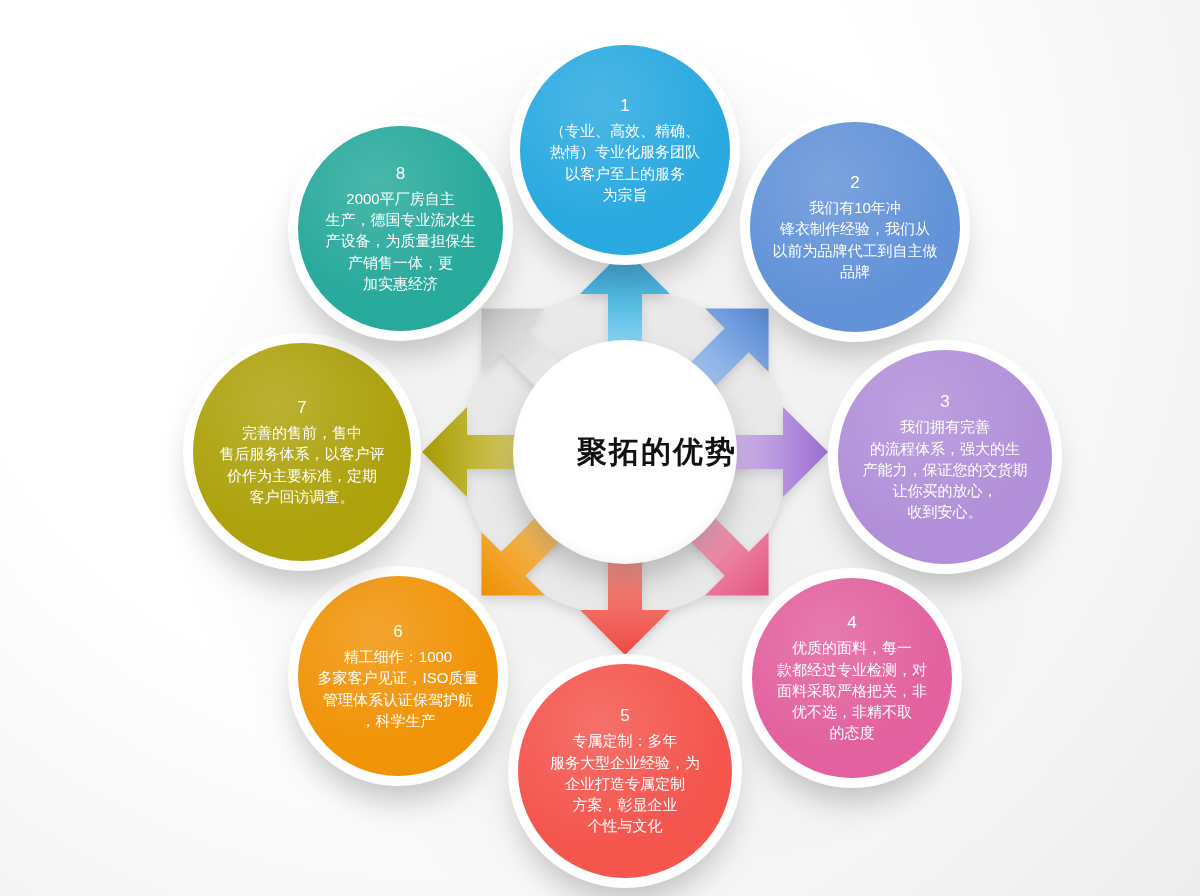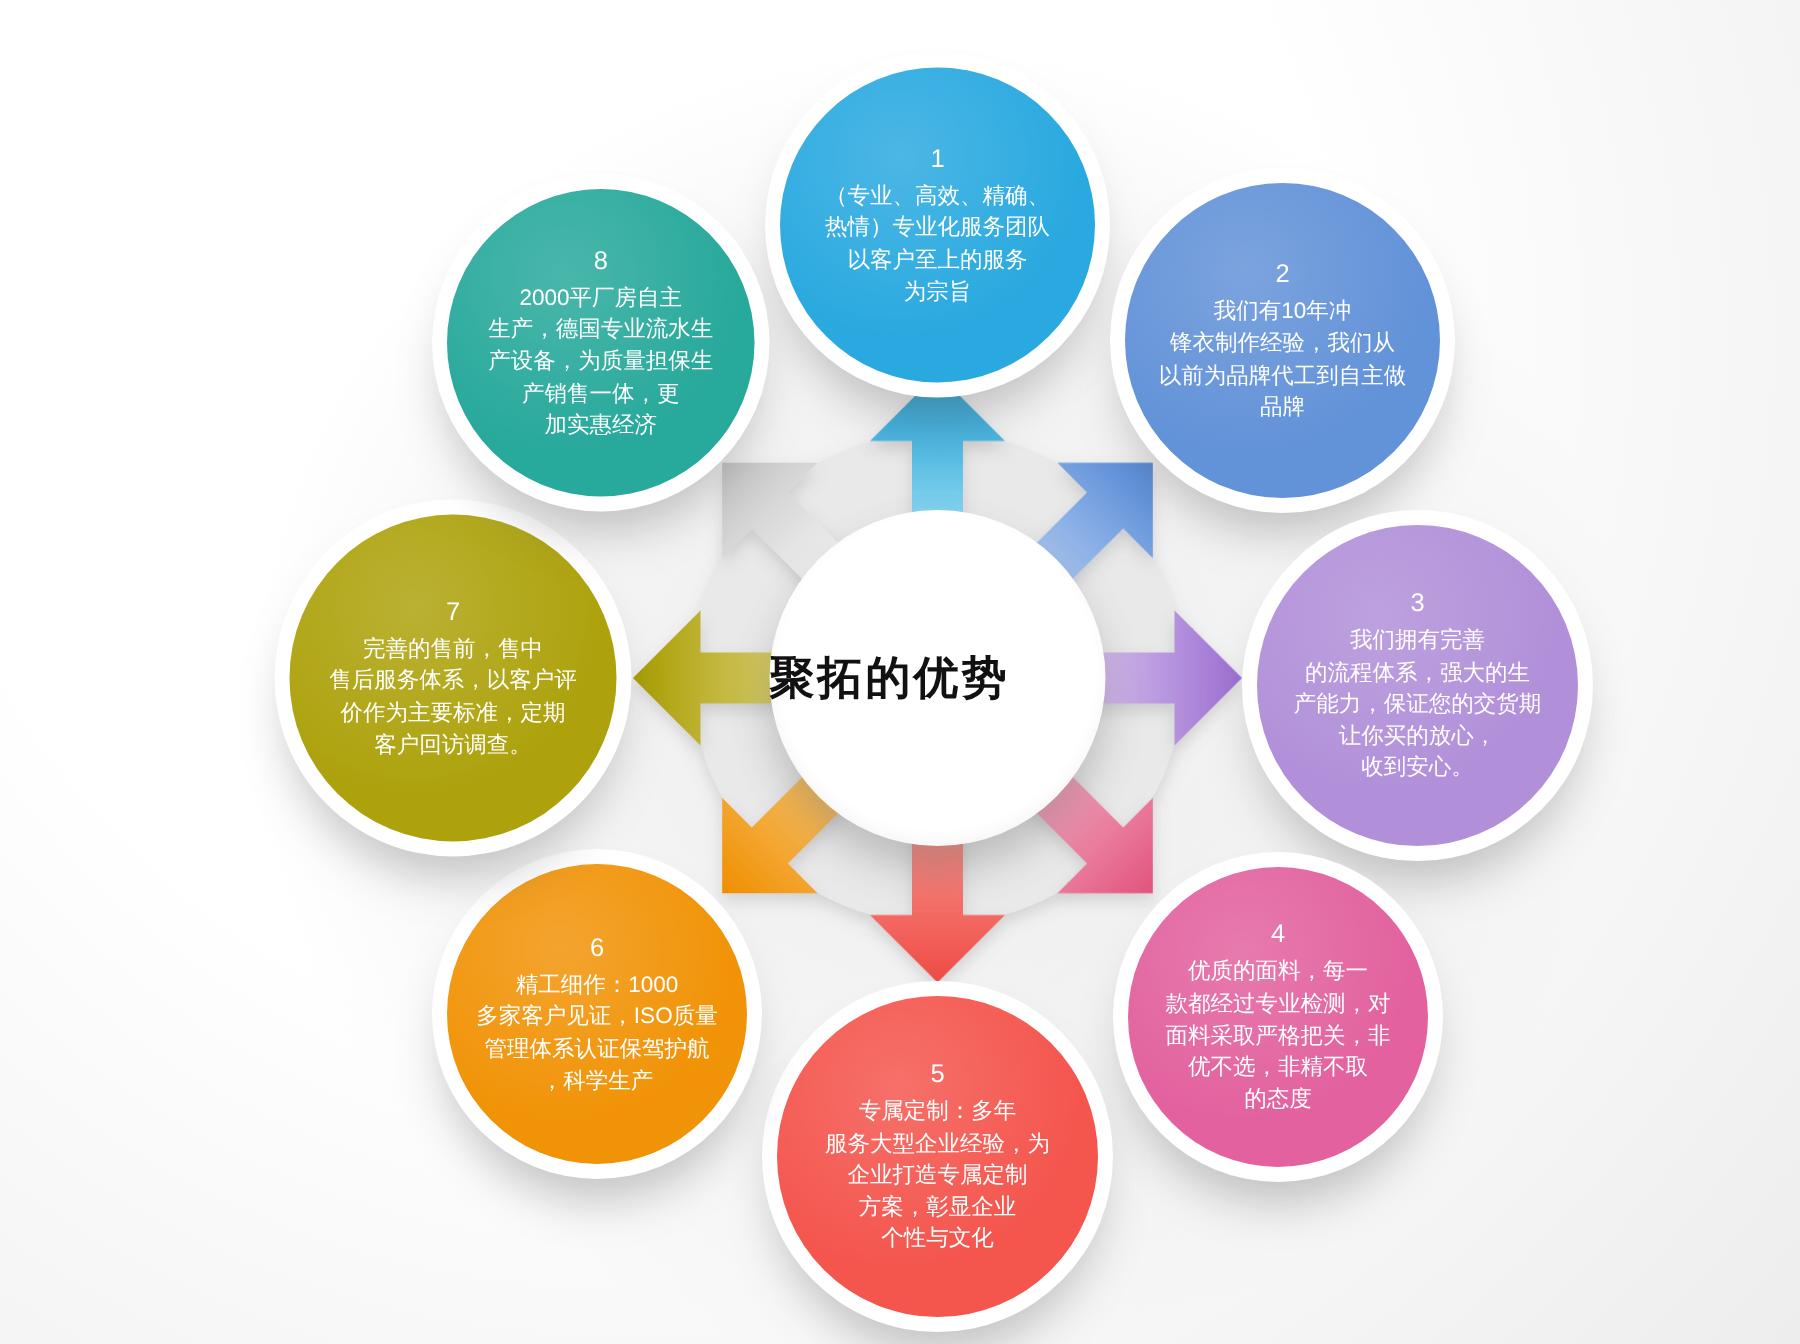--- a/index.html
+++ b/index.html
@@ -58,21 +58,21 @@
   .pos-6 { left:298px; top:576px; width:200px; height:200px; }
   .pos-7 { left:193px; top:343px; width:218px; height:218px; }
   .pos-8 { left:298px; top:126px; width:205px; height:205px; }
   .center-circle {
     position:absolute;
     left:513px; top:340px;
     width:224px; height:224px;
     border-radius:50%;
     background:#ffffff;
     box-shadow: 0 16px 26px rgba(90,90,90,0.30), inset 0 -4px 10px rgba(0,0,0,0.04);
-    display:flex; align-items:center; justify-content:flex-start;
+    display:flex; align-items:center; justify-content:flex-end;
     z-index:5;
   }
   .center-title {
     font-size:30px;
     font-weight:bold;
     color:#111111;
     letter-spacing:2px;
   }
 </style>
 </head>

